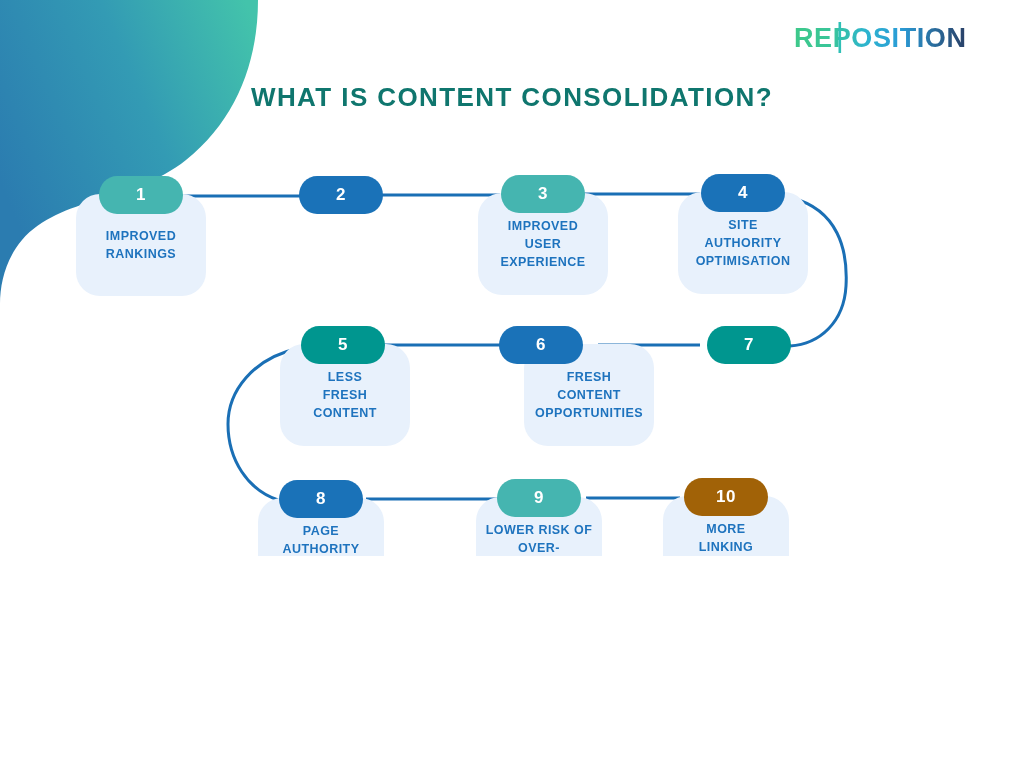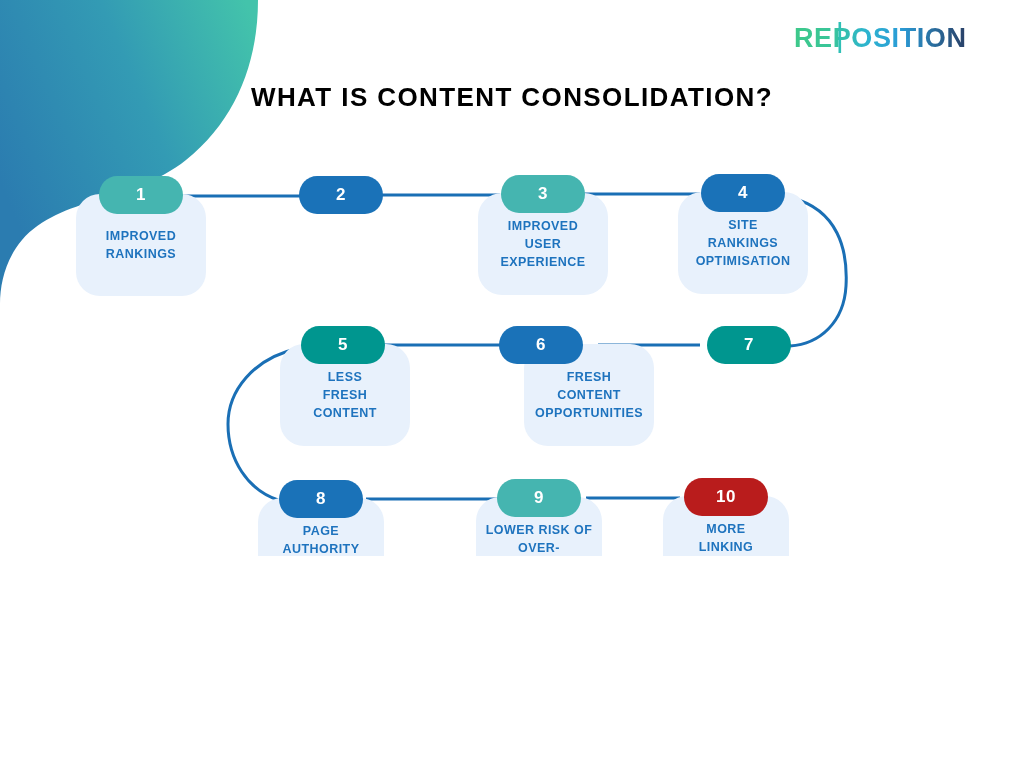--- a/index.html
+++ b/index.html
@@ -45,21 +45,21 @@
   
   #page-title {
     position: absolute;
     top: 82px;
     left: 0;
     width: 1024px;
     text-align: center;
     font-size: 26px;
     font-weight: bold;
     letter-spacing: 1.4px;
-    color: #000000;
+    color: #0f766e;
     font-family: "Liberation Sans", sans-serif;
   }
 
   
   #connectors {
     position: absolute;
     left: 0;
     top: 0;
     width: 1024px;
     height: 768px;
@@ -189,21 +189,21 @@
 EXPERIENCE</span>
     </div>
     <div class="card-pill" style="left:23px; width:84px; background:#45b5b0;">
       <span>3</span>
     </div>
   </div>
 
   <div class="card" style="left:678px; top:174px; width:130px; height:120px;">
     <div class="card-body" style="height:102px;">
       <span class="card-label">SITE
-RANKINGS
+AUTHORITY
 OPTIMISATION</span>
     </div>
     <div class="card-pill" style="left:23px; width:84px; background:#1a72b8;">
       <span>4</span>
     </div>
   </div>
 
   <div class="card" style="left:280px; top:326px; width:130px; height:120px;">
     <div class="card-body" style="height:102px;">
       <span class="card-label">LESS
@@ -253,18 +253,18 @@
       <span>9</span>
     </div>
   </div>
 
   <div class="card" style="left:663px; top:478px; width:126px; height:120px;">
     <div class="card-body" style="height:102px;">
       <span class="card-label">MORE
 LINKING
 OPPORTUNITIES</span>
     </div>
-    <div class="card-pill" style="left:21px; width:84px; background:#b91c1c;">
+    <div class="card-pill" style="left:21px; width:84px; background:#a16207;">
       <span>10</span>
     </div>
   </div>
 
 </div>
 
 </body></html>

